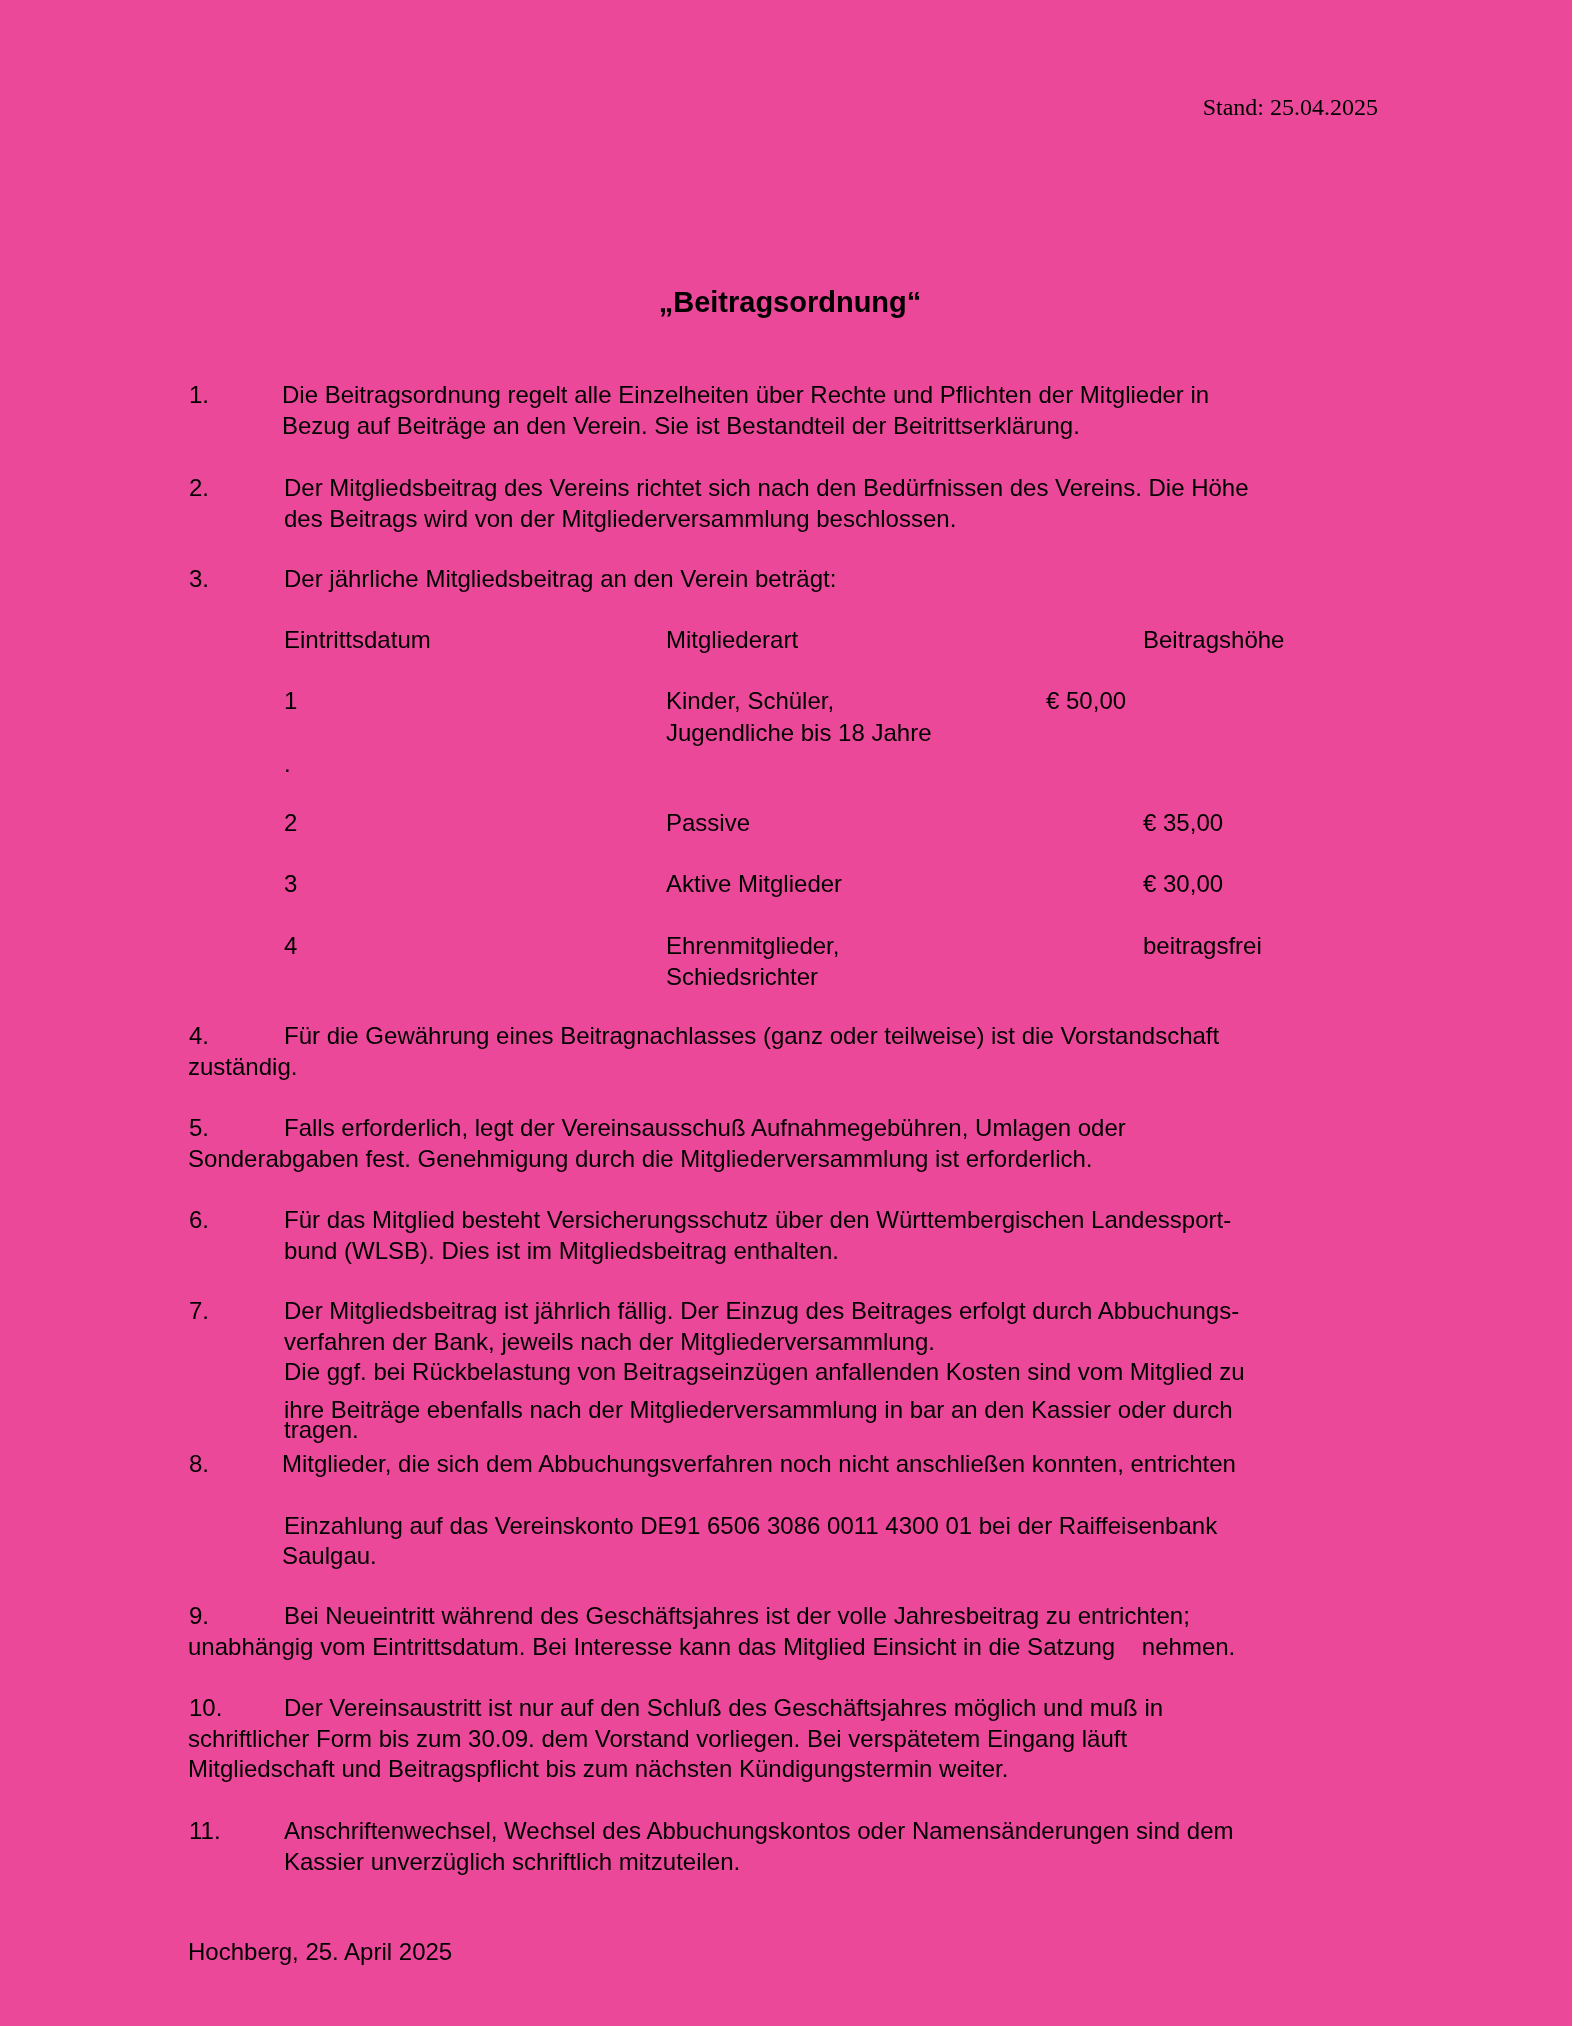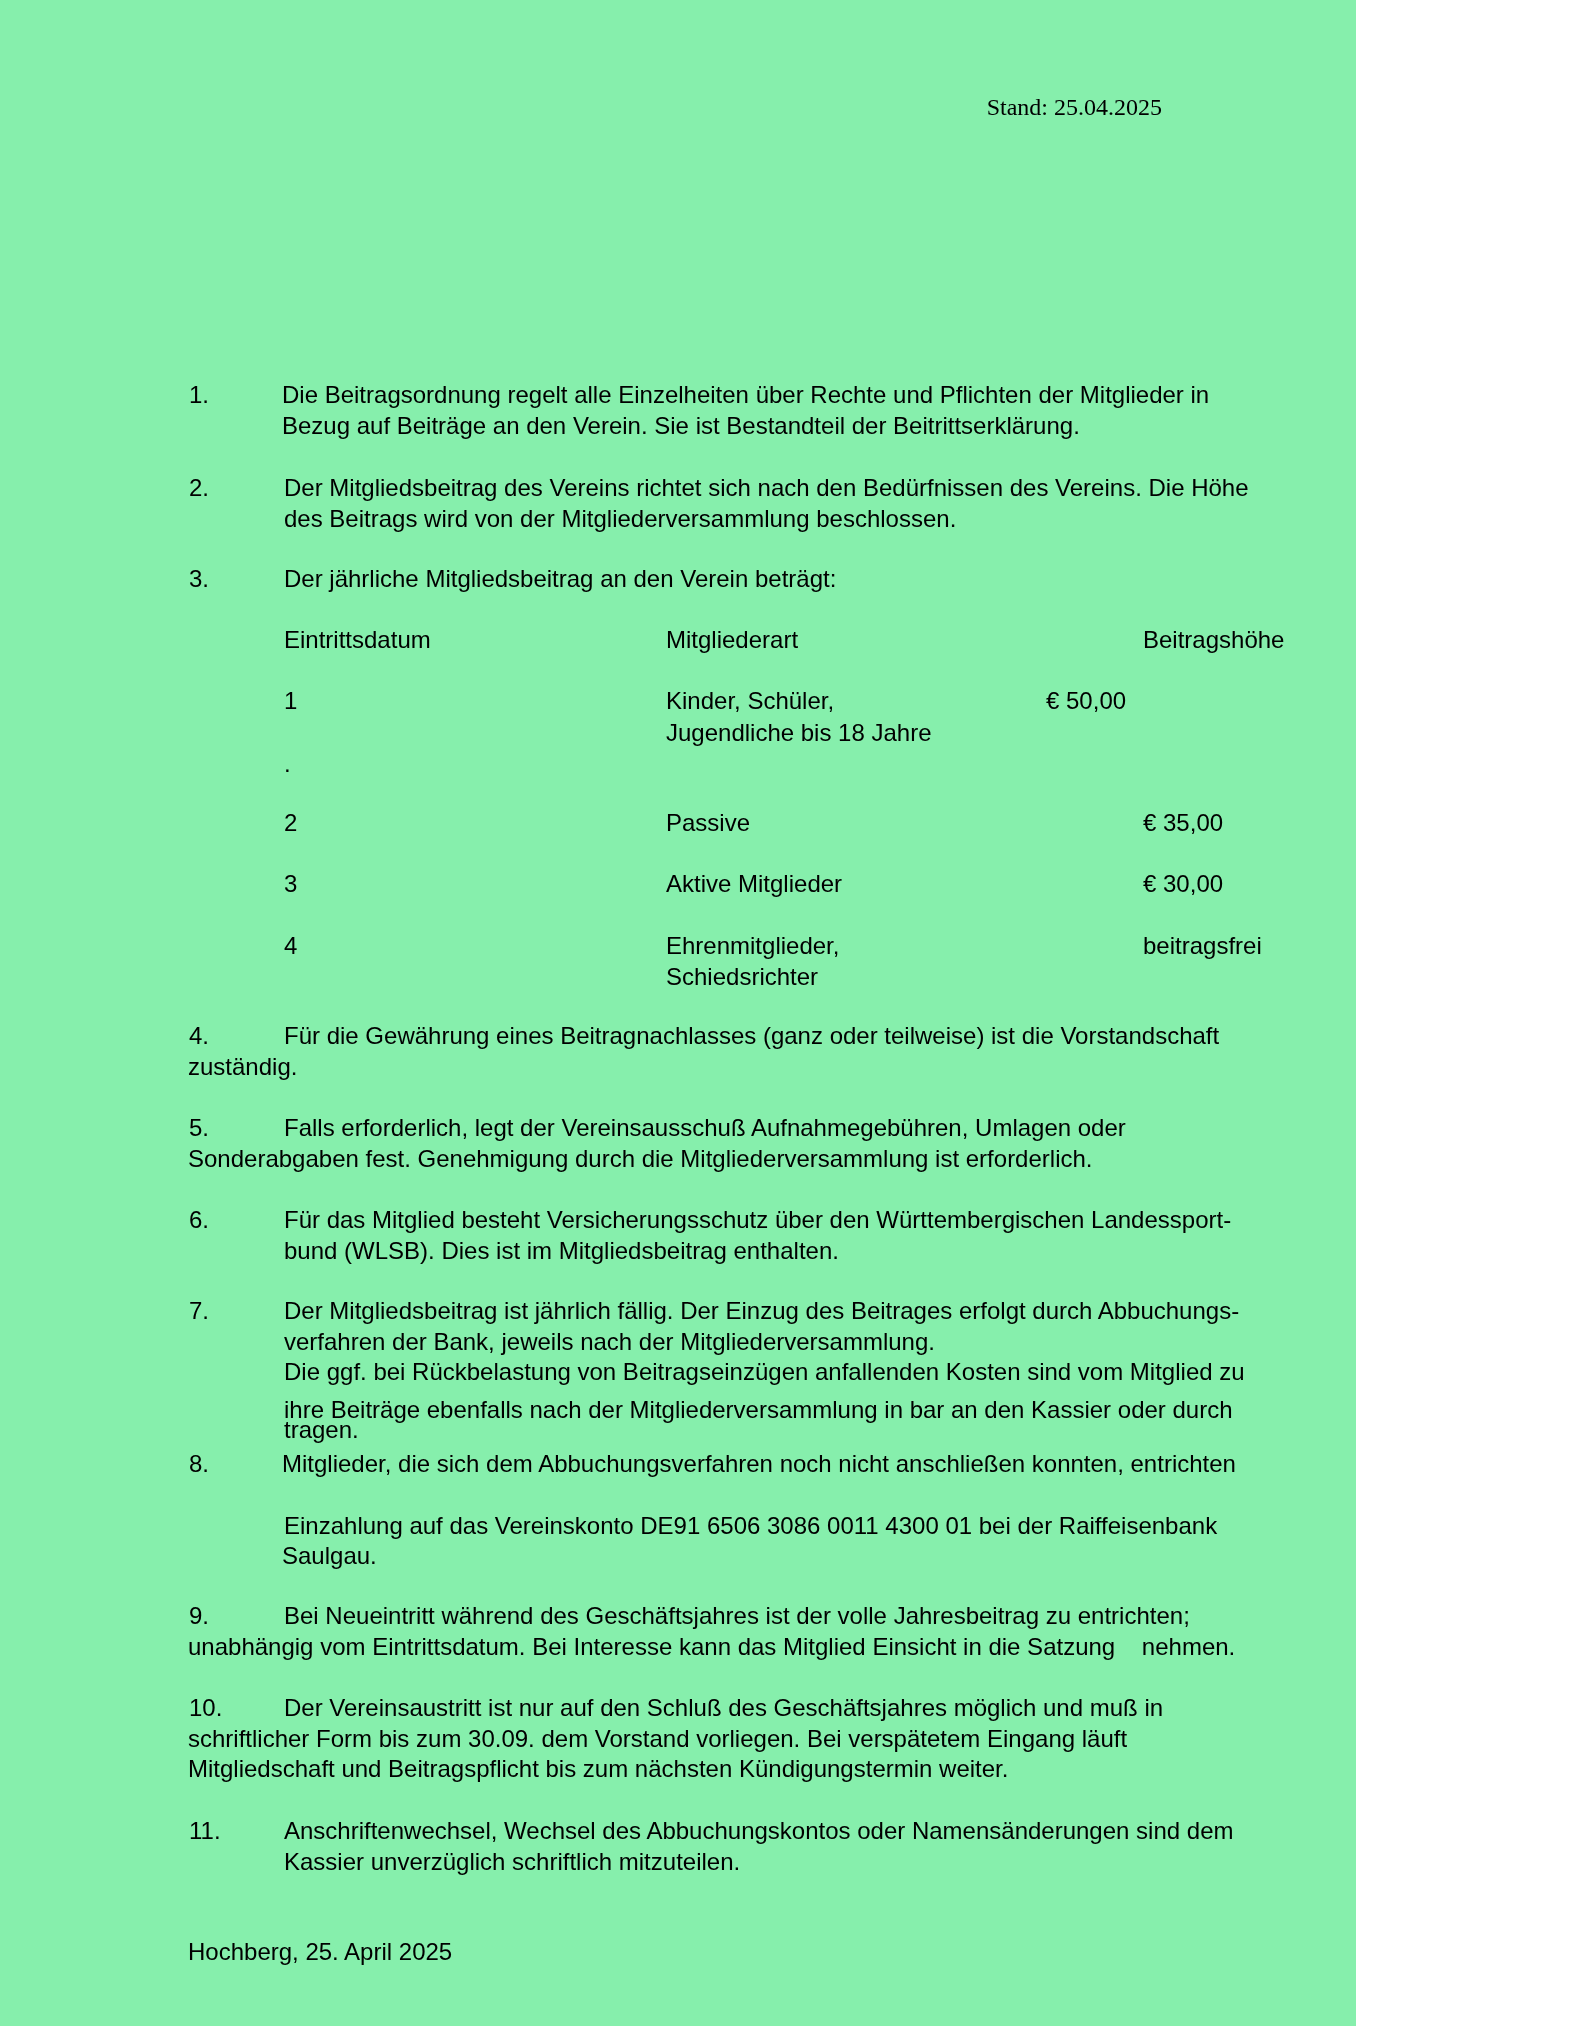--- a/index.html
+++ b/index.html
@@ -11,23 +11,23 @@
       width: 1584px;
       height: 2026px;
       position: relative;
       overflow: hidden;
       color: #000000;
       font-family: "Liberation Sans", sans-serif;
     }
     .page {
       position: absolute;
       left: 0; top: 0;
-      width: 1356px;
+      width: 1572px;
       height: 2026px;
-      background: #86efac;
+      background: #ec4899;
     }
     .line {
       position: absolute;
       font-size: 24px;
       line-height: 30px;
       white-space: pre;
       height: 30px;
     }
     .stand {
       position: absolute;
@@ -57,20 +57,21 @@
     .col3b { left: 1046px; }
     .dot { left: 284px; }
   </style>
 </head>
 <body>
 
 <div class="page">
 
   <div class="stand">Stand: 25.04.2025</div>
 
+  <div class="title" style="top:284px;">„Beitragsordnung“</div>
 
   <div>
     <div class="line num" style="top:380px;">1.</div>
     <div class="line txt1" style="top:380px;">Die Beitragsordnung regelt alle Einzelheiten über Rechte und Pflichten der Mitglieder in</div>
     <div class="line txt1" style="top:411px;">Bezug auf Beiträge an den Verein. Sie ist Bestandteil der Beitrittserklärung.</div>
   </div>
 
   <div>
     <div class="line num" style="top:473px;">2.</div>
     <div class="line txt" style="top:473px;">Der Mitgliedsbeitrag des Vereins richtet sich nach den Bedürfnissen des Vereins. Die Höhe</div>

